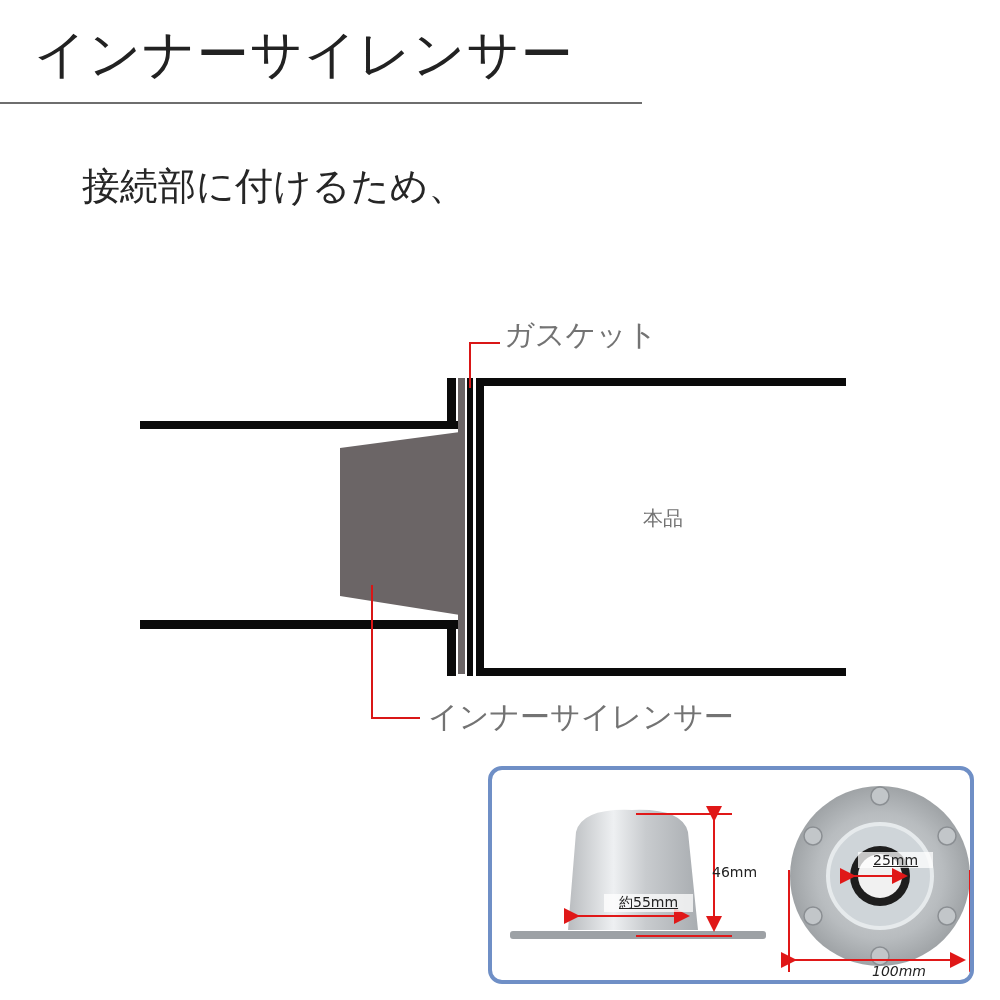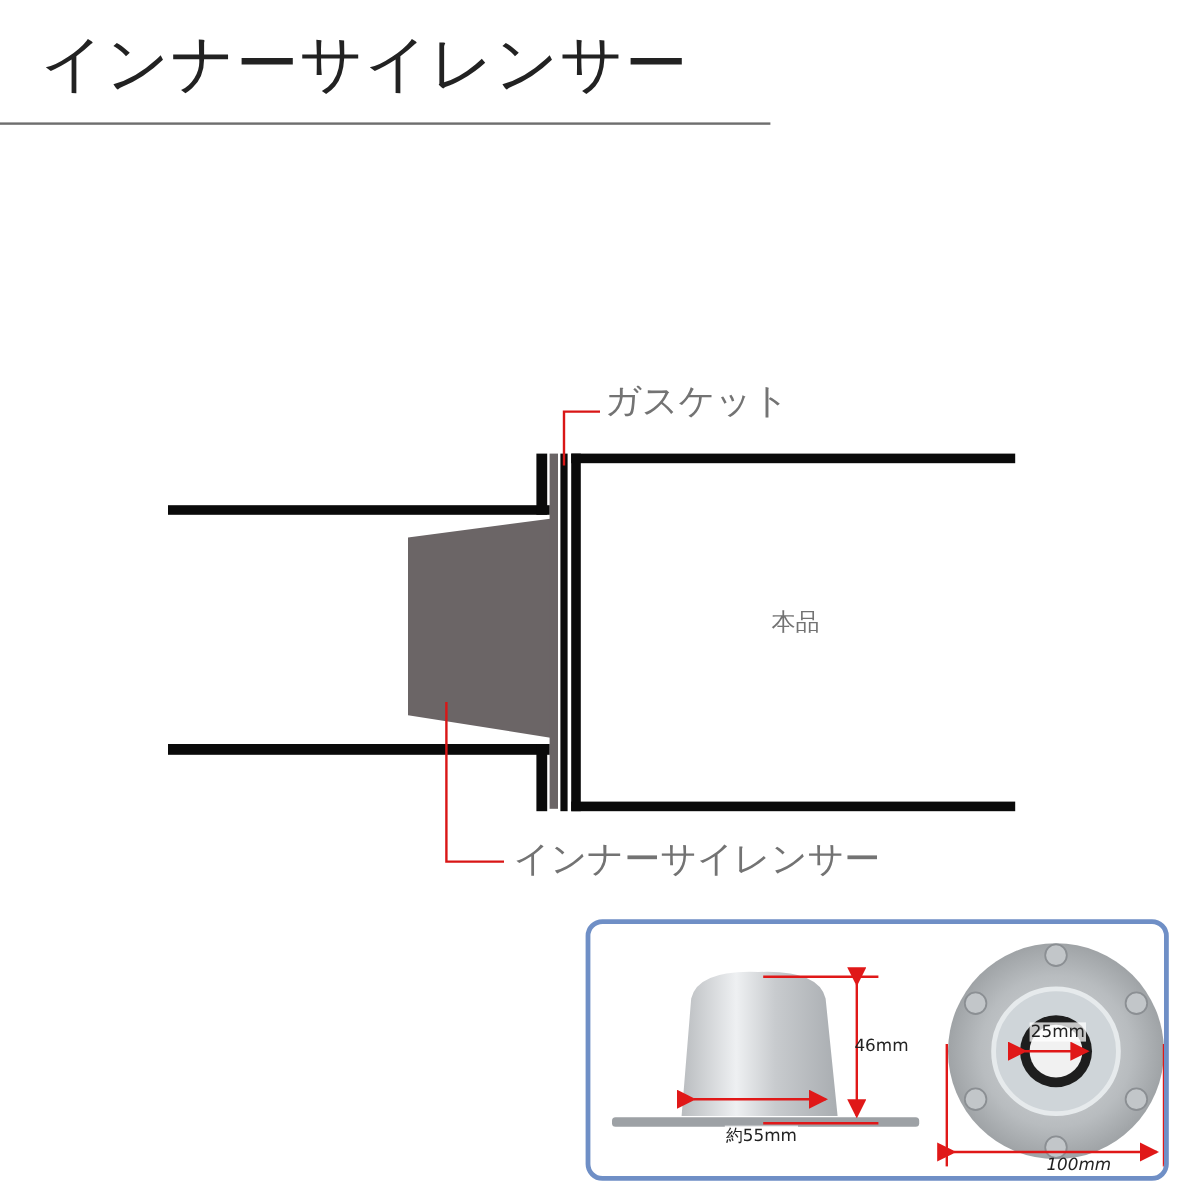--- a/index.html
+++ b/index.html
@@ -4,29 +4,30 @@
 <style>
   html, body { margin: 0; padding: 0; background: #ffffff; }
   body { width: 1000px; height: 1000px; position: relative; overflow: hidden; font-family: "DejaVu Sans", "Liberation Sans", sans-serif; }
   .title { position: absolute; left: 34px; top: 28px; font-size: 52px; color: #222222; letter-spacing: 1px; line-height: 1; font-weight: normal; }
   .title-rule { position: absolute; left: 0; top: 102px; width: 642px; height: 2px; background: #6e6e6e; }
   .desc { position: absolute; left: 82px; top: 160px; font-size: 38px; color: #262626; line-height: 52px; }
   .diagram { position: absolute; left: 0; top: 300px; width: 1000px; height: 450px; }
   .lbl { position: absolute; color: #737373; font-size: 30px; line-height: 1; white-space: nowrap; }
   .photo-panel { position: absolute; left: 488px; top: 766px; width: 486px; height: 218px; border: 4px solid #6f8fc6; border-radius: 14px; background: #ffffff; box-sizing: border-box; overflow: hidden; }
   .dim { position: absolute; font-size: 14px; color: #222; white-space: nowrap; }
-  .dim.bg { background: rgba(255,255,255,0.75); padding: 0 1px; }
+  .dim.bg { background: rgba(255,255,255,0.75); padding: 0 15px; text-decoration: underline; }
 </style>
 </head>
 <body>
 
 <div class="title">インナーサイレンサー</div>
 <div class="title-rule"></div>
 
 <div class="desc">
+  <div>接続部に付けるため、</div>
 </div>
 
 <div class="diagram">
   <svg width="1000" height="450" viewBox="0 300 1000 450" xmlns="http://www.w3.org/2000/svg">
 
     <polygon points="340,448 460,432 460,615 340,596" fill="#6b6566"></polygon>
 
     <rect x="458" y="378" width="7" height="296" fill="#6b6566"></rect>
 
     <rect x="140" y="421" width="318" height="8" fill="#0a0a0a"></rect>
@@ -90,16 +91,16 @@
       <circle cx="388" cy="186" r="9"></circle>
       <circle cx="321" cy="146" r="9"></circle>
       <circle cx="321" cy="66" r="9"></circle>
     </g>
     <line x1="362" y1="106" x2="414" y2="106" stroke="#e01818" stroke-width="2" marker-start="url(#arr)" marker-end="url(#arr)"></line>
     <line x1="297" y1="100" x2="297" y2="202" stroke="#e01818" stroke-width="2"></line>
     <line x1="478" y1="100" x2="478" y2="202" stroke="#e01818" stroke-width="2"></line>
     <line x1="303" y1="190" x2="472" y2="190" stroke="#e01818" stroke-width="2" marker-start="url(#arr)" marker-end="url(#arr)"></line>
   </svg>
   <div class="dim" style="left:220px; top:94px;">46mm</div>
-  <div class="dim bg" style="left:112px; top:124px;margin-top:44px;">約55mm</div>
+  <div class="dim bg" style="left:112px; top:124px;">約55mm</div>
   <div class="dim bg" style="left:366px; top:82px;">25mm</div>
   <div class="dim" style="left:380px; top:193px;font-style:italic;">100mm</div>
 </div>
 
 </body></html>

